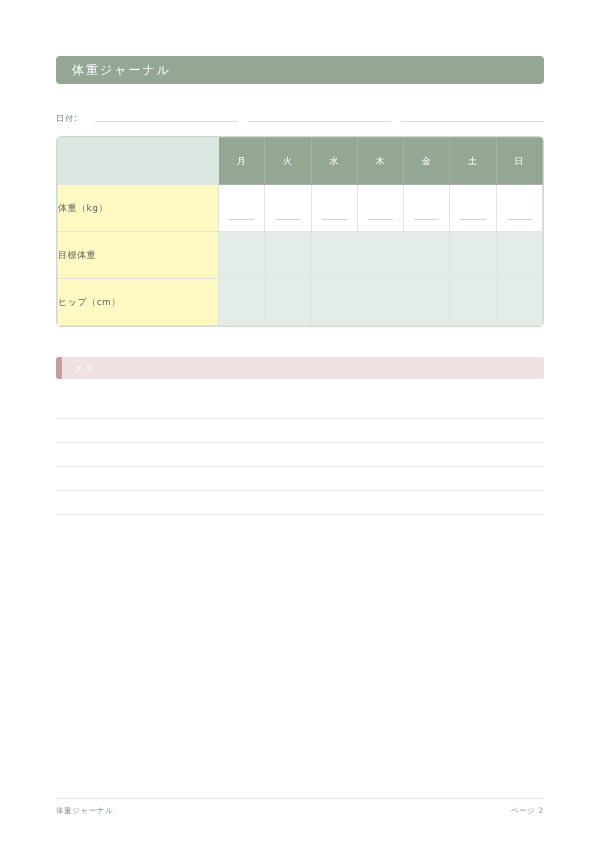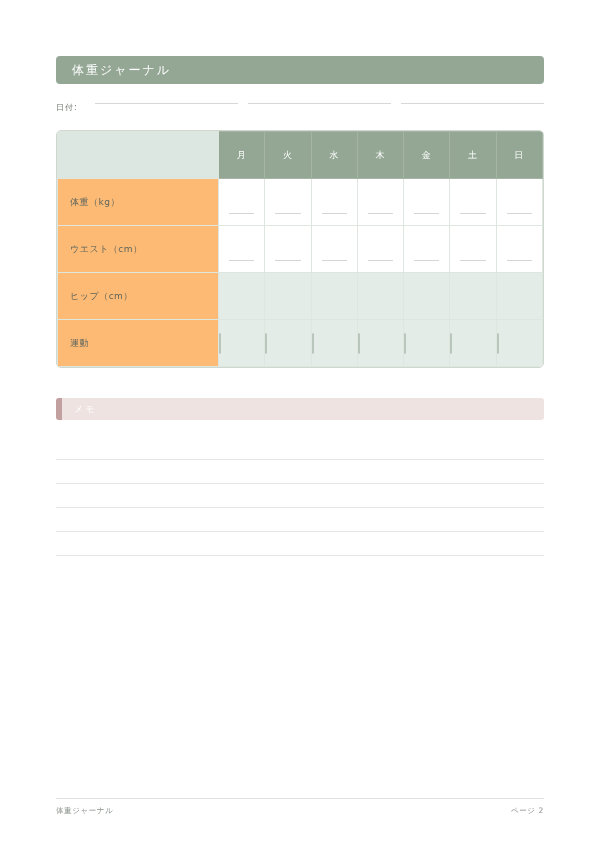--- a/index.html
+++ b/index.html
@@ -35,22 +35,23 @@
     box-sizing: border-box;
   }
   .title-bar .title-text {
     color: #ffffff;
     font-size: 12px;
     letter-spacing: 2px;
   }
 
   
   .date-row {
-    margin-top: 18px;
-    display: flex;
+    margin-top: 24px;
+    display: flex;
+    align-items: flex-end;
     height: 16px;
     gap: 7px;
   }
   .date-label {
     font-size: 8px;
     color: #6c756c;
     letter-spacing: 1px;
     white-space: nowrap;
     margin-right: 10px;
   }
@@ -91,25 +92,25 @@
   table.journal th.day {
     background: #94a795;
     color: #ffffff;
     font-weight: normal;
     font-size: 9px;
     letter-spacing: 1px;
     height: 40px;
     border-color: #a5b4a5;
   }
   table.journal td.rowlabel {
-    background: #fdba74;
+    background: #fef9c3;
     font-size: 9px;
     color: #5d665d;
     letter-spacing: 0.5px;
-    padding-left: 12px;
+    padding-left: 0;
     text-align: left;
     width: 160px;
   }
   table.journal tr.shaded td.cell {
     background: #e3ece6;
   }
   table.journal td.cell {
     background: #ffffff;
     position: relative;
   }
@@ -228,68 +229,44 @@
               <span class="write-line"></span>
             </td>
           <td class="cell">
               <span class="write-line"></span>
             </td>
           <td class="cell">
               <span class="write-line"></span>
             </td>
         </tr>
 
-
-        <tr>
-          <td class="rowlabel">ウエスト（cm）</td>
-          <td class="cell">
-              <span class="write-line"></span>
-            </td>
-          <td class="cell">
-              <span class="write-line"></span>
-            </td>
-          <td class="cell">
-              <span class="write-line"></span>
-            </td>
-          <td class="cell">
-              <span class="write-line"></span>
-            </td>
-          <td class="cell">
-              <span class="write-line"></span>
-            </td>
-          <td class="cell">
-              <span class="write-line"></span>
-            </td>
-          <td class="cell">
-              <span class="write-line"></span>
-            </td>
-        </tr>
+        <tr class="shaded">
+          <td class="rowlabel">目標体重</td>
+          <td class="cell"></td>
+          <td class="cell"></td>
+          <td class="cell"></td>
+          <td class="cell"></td>
+          <td class="cell"></td>
+          <td class="cell"></td>
+          <td class="cell"></td>
+        </tr>
+
 
         <tr class="shaded">
           <td class="rowlabel">ヒップ（cm）</td>
           <td class="cell"></td>
           <td class="cell"></td>
           <td class="cell"></td>
           <td class="cell"></td>
           <td class="cell"></td>
           <td class="cell"></td>
           <td class="cell"></td>
         </tr>
 
 
-        <tr class="shaded">
-          <td class="rowlabel">運動</td>
-          <td class="cell"><span class="check-box"></span></td>
-          <td class="cell"><span class="check-box"></span></td>
-          <td class="cell"><span class="check-box"></span></td>
-          <td class="cell"><span class="check-box"></span></td>
-          <td class="cell"><span class="check-box"></span></td>
-          <td class="cell"><span class="check-box"></span></td>
-          <td class="cell"><span class="check-box"></span></td>
-        </tr>
 
 
       </tbody>
     </table>
   </div>
 
   <div class="notes-header">
     <span class="accent"></span>
     <span class="notes-title">メモ</span>
   </div>

